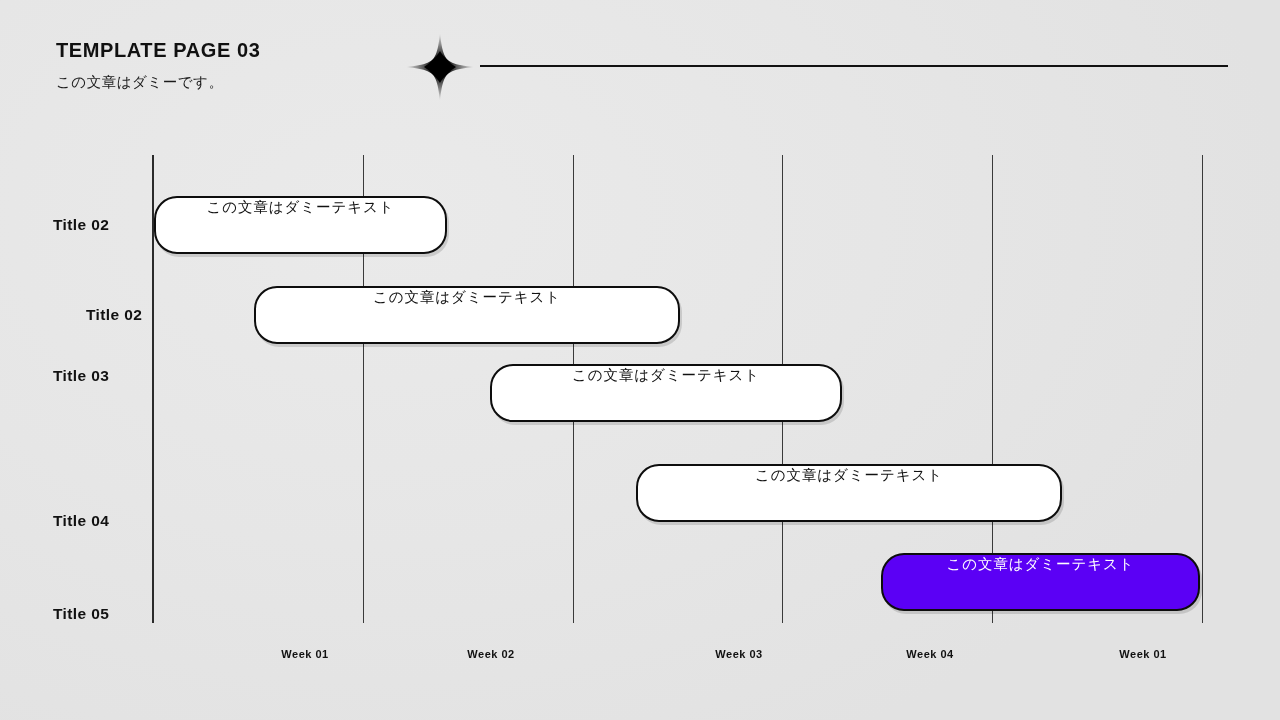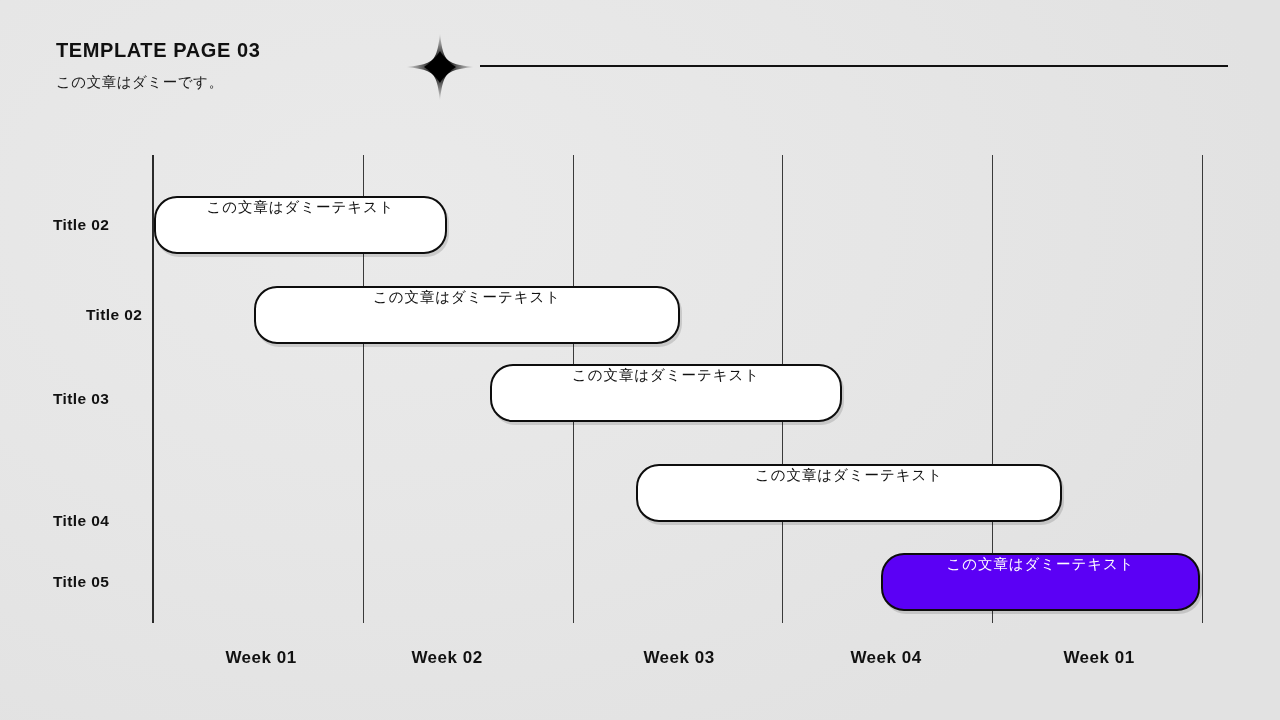--- a/index.html
+++ b/index.html
@@ -56,23 +56,24 @@
     box-shadow:2px 3px 0 rgba(0,0,0,0.13);
   }
   .bar-label {
     font-size:14.5px; color:#111; letter-spacing:0.9px; white-space:nowrap;
   }
   .bar.accent { background:#5b00f5; }
   .bar.accent .bar-label { color:#ffffff; }
 
   .week-label {
     position:absolute; top:648px;
-    font-size:17px; font-weight:bold; color:#111;
+    font-size:11px; font-weight:bold; color:#111;
     letter-spacing:0.5px; white-space:nowrap;
     transform:translateX(-50%);
+    margin-left:44px;
   }
 </style>
 </head>
 <body>
 
 <div id="header">
   <div id="page-title">TEMPLATE PAGE 03</div>
   <div id="page-subtitle">この文章はダミーです。</div>
 </div>
 
@@ -110,33 +111,33 @@
     </div>
   <div id="rows-layer">
       <div class="row-label" style="top: 225px;">Title 02</div>
       <div class="bar" style="left: 154px; width: 293px; top: 225px;">
         <span class="bar-label">この文章はダミーテキスト</span>
       </div>
       <div class="row-label" style="top: 315px; margin-left: 33px;">Title 02</div>
       <div class="bar" style="left: 254px; width: 426px; top: 315px;">
         <span class="bar-label">この文章はダミーテキスト</span>
       </div>
-      <div class="row-label" style="top: 399px; text-align: center;">Title 03</div>
+      <div class="row-label" style="top: 376px; text-align: center;">Title 03</div>
       <div class="bar" style="left: 490px; width: 352px; top: 393px;">
         <span class="bar-label">この文章はダミーテキスト</span>
       </div>
       <div class="row-label" style="top: 493px; margin-top: 28px;">Title 04</div>
       <div class="bar" style="left: 636px; width: 426px; top: 493px;">
         <span class="bar-label">この文章はダミーテキスト</span>
       </div>
-      <div class="row-label" style="top: 582px;">Title 05</div>
+      <div class="row-label" style="top: 614px;">Title 05</div>
       <div class="bar accent" style="left: 881px; width: 319px; top: 582px;">
         <span class="bar-label">この文章はダミーテキスト</span>
       </div>
     </div>
   <div id="weeks-layer">
       <div class="week-label" style="left: 261px;">Week 01</div>
       <div class="week-label" style="left: 447px;">Week 02</div>
-      <div class="week-label" style="left: 679px;">Week 03</div>
+      <div class="week-label" style="left: 695px;">Week 03</div>
       <div class="week-label" style="left: 886px;">Week 04</div>
       <div class="week-label" style="left: 1099px;">Week 01</div>
     </div>
 </div>
 
 </body></html>

